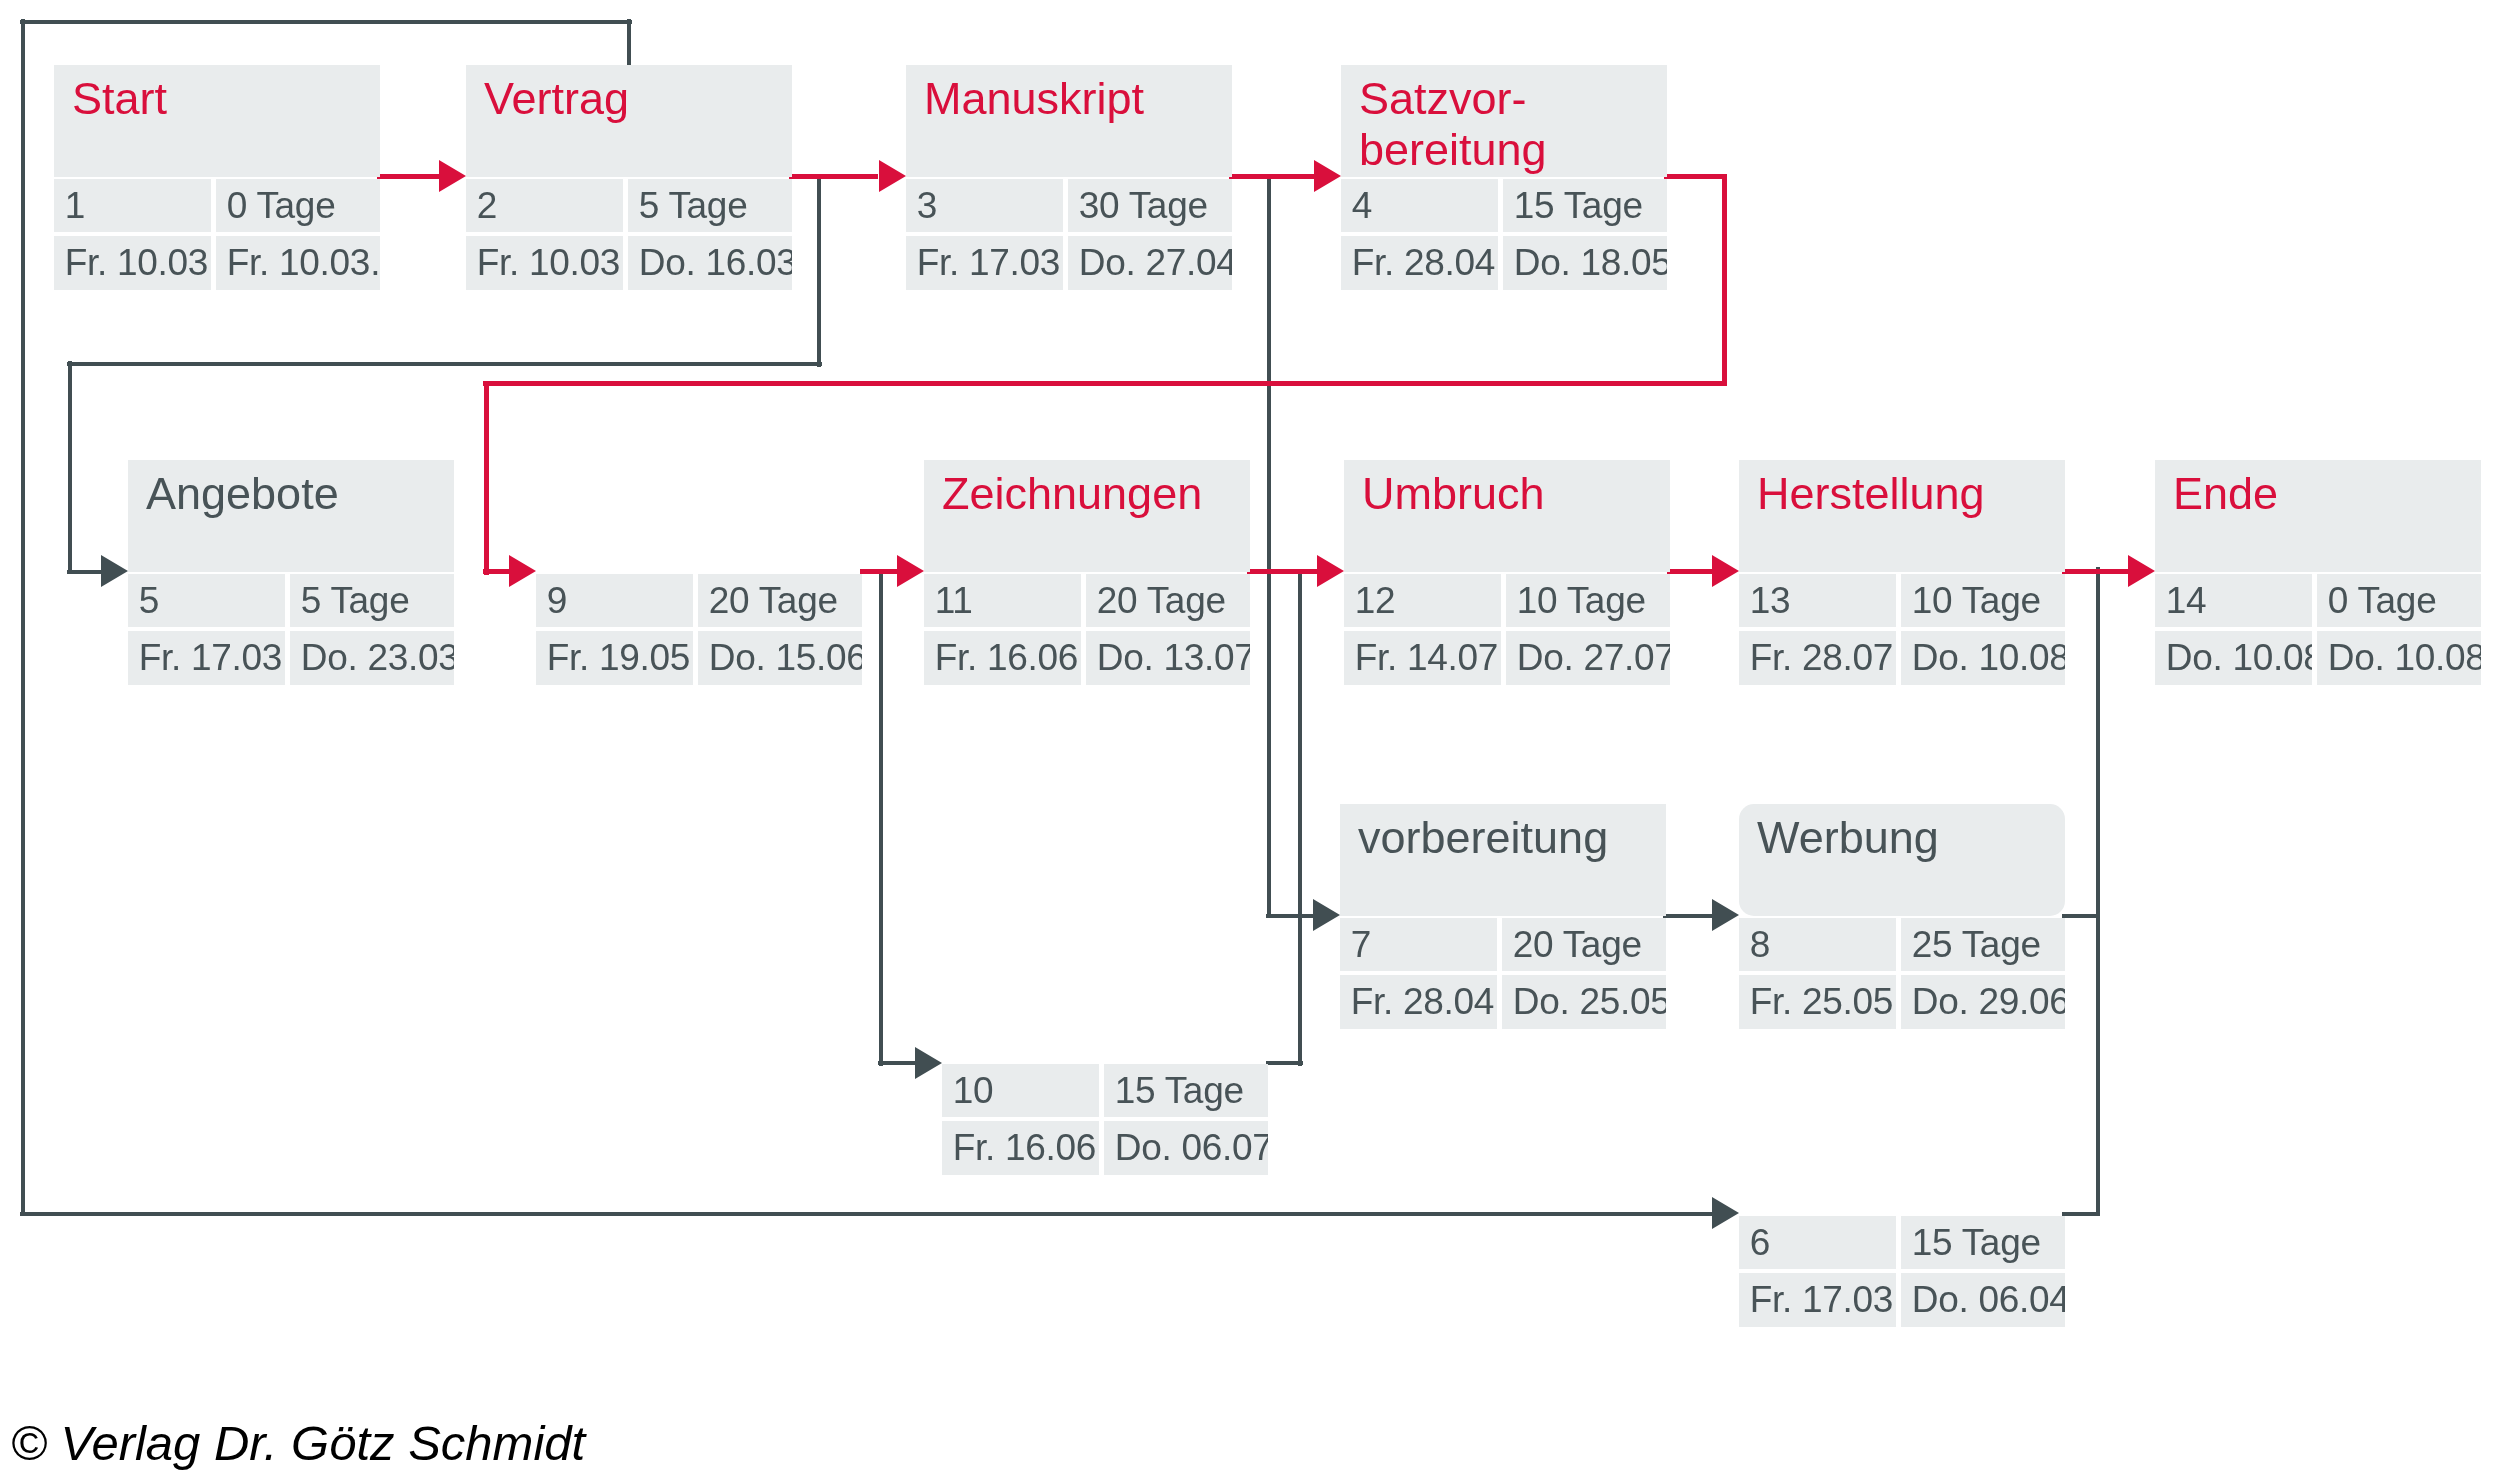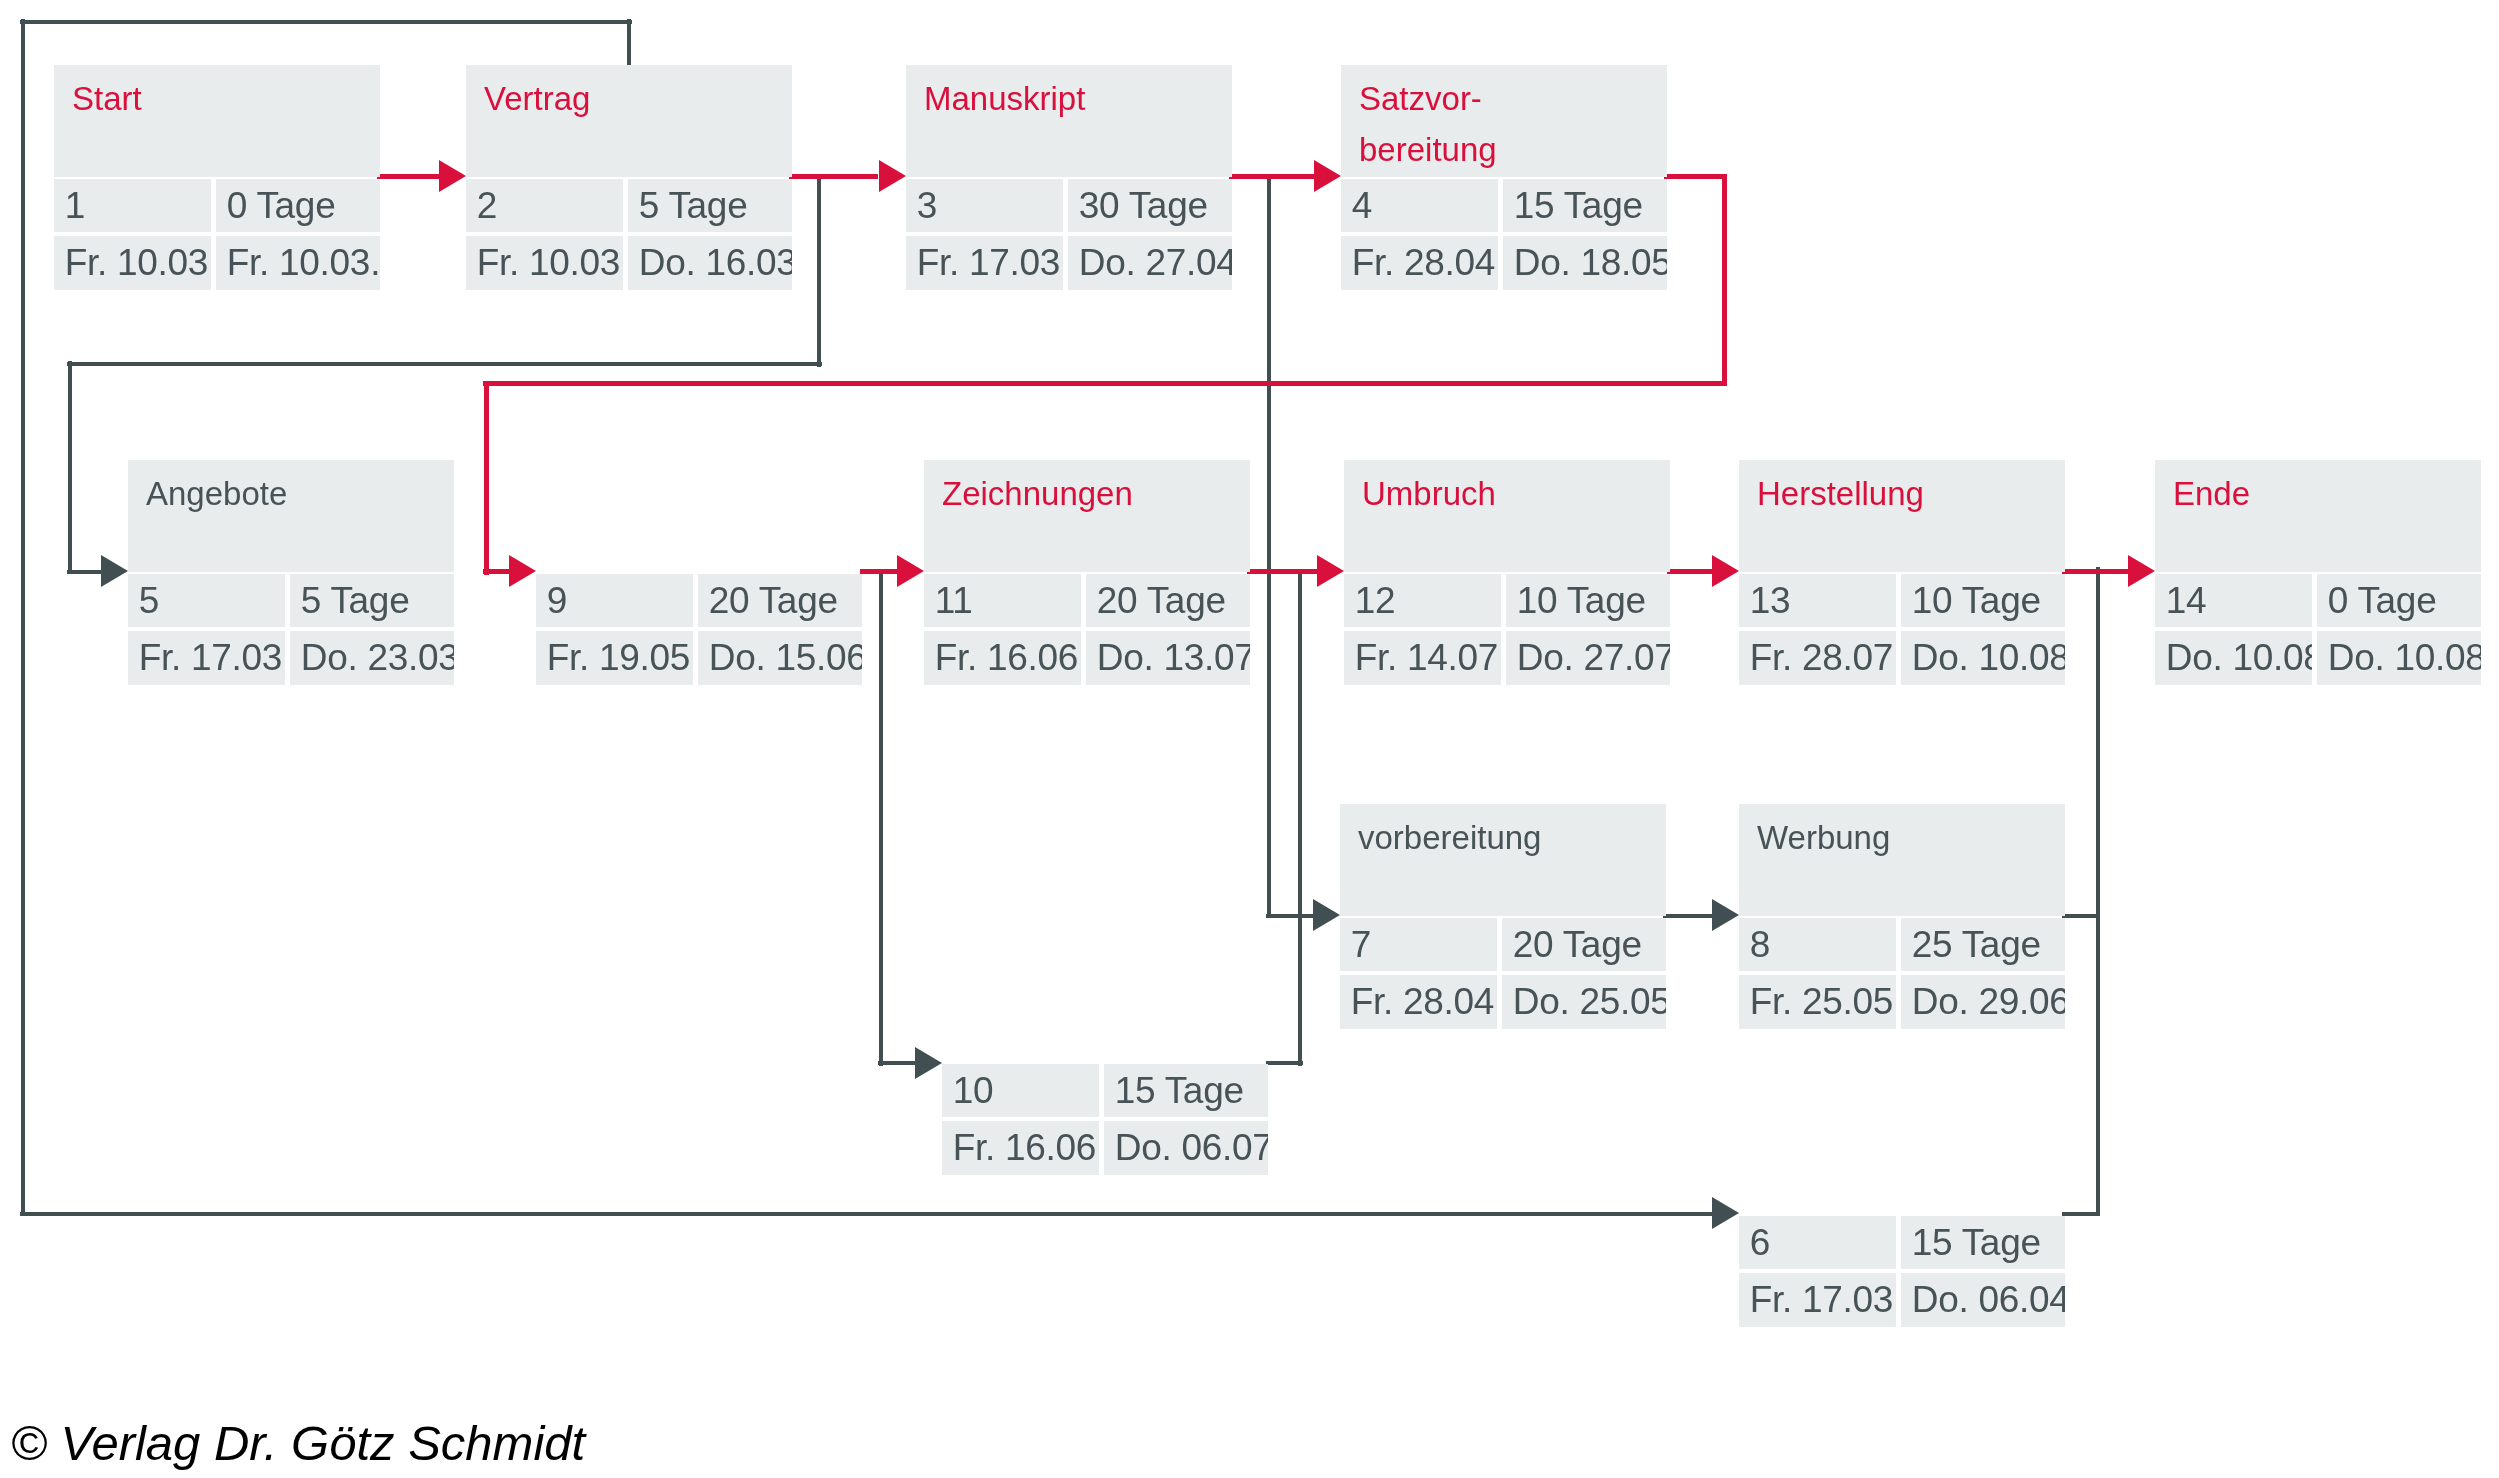--- a/index.html
+++ b/index.html
@@ -4,21 +4,21 @@
 <style>
   html,body{margin:0;padding:0;background:#ffffff;}
   #canvas{
     position:relative;width:2500px;height:1479px;background:#ffffff;
     font-family:"Liberation Sans",sans-serif;overflow:hidden;
   }
   .node{position:absolute;width:326px;height:225px;}
   .title{
     position:absolute;left:0;top:0;width:326px;height:112px;
     background:#e9eced;box-sizing:border-box;padding:8px 0 0 18px;
-    font-size:33px;line-height:51px;white-space:nowrap;
+    font-size:45px;line-height:51px;white-space:nowrap;
   }
   .title span{display:block;}
   .cell{
     position:absolute;background:#e9eced;box-sizing:border-box;
     font-size:37px;color:#485357;padding-left:10.8px;
     letter-spacing:-0.3px;white-space:nowrap;overflow:hidden;
   }
   .c-num{left:0;top:114px;width:157px;height:53px;line-height:53px;}
   .c-dur{left:162px;top:114px;width:164px;height:53px;line-height:53px;}
   .c-beg{left:0;top:171px;width:157px;height:54px;line-height:54px;}
@@ -205,21 +205,21 @@
     <div class="node" style="left: 1340px; top: 804px;">
       <div class="title" style="color: rgb(72, 83, 87);">
         <span>vorbereitung</span>
       </div>
       <div class="cell c-num">7</div>
       <div class="cell c-dur">20 Tage</div>
       <div class="cell c-beg">Fr. 28.04.</div>
       <div class="cell c-end">Do. 25.05.</div>
     </div>
     <div class="node" style="left: 1739px; top: 804px;">
-      <div class="title" style="color: rgb(72, 83, 87);">
+      <div class="title" style="color: rgb(72, 83, 87); border-radius: 15px;">
         <span>Werbung</span>
       </div>
       <div class="cell c-num">8</div>
       <div class="cell c-dur">25 Tage</div>
       <div class="cell c-beg">Fr. 25.05.</div>
       <div class="cell c-end">Do. 29.06.</div>
     </div>
     <div class="node" style="left: 942px; top: 950px;">
       <div class="cell c-num">10</div>
       <div class="cell c-dur">15 Tage</div>

